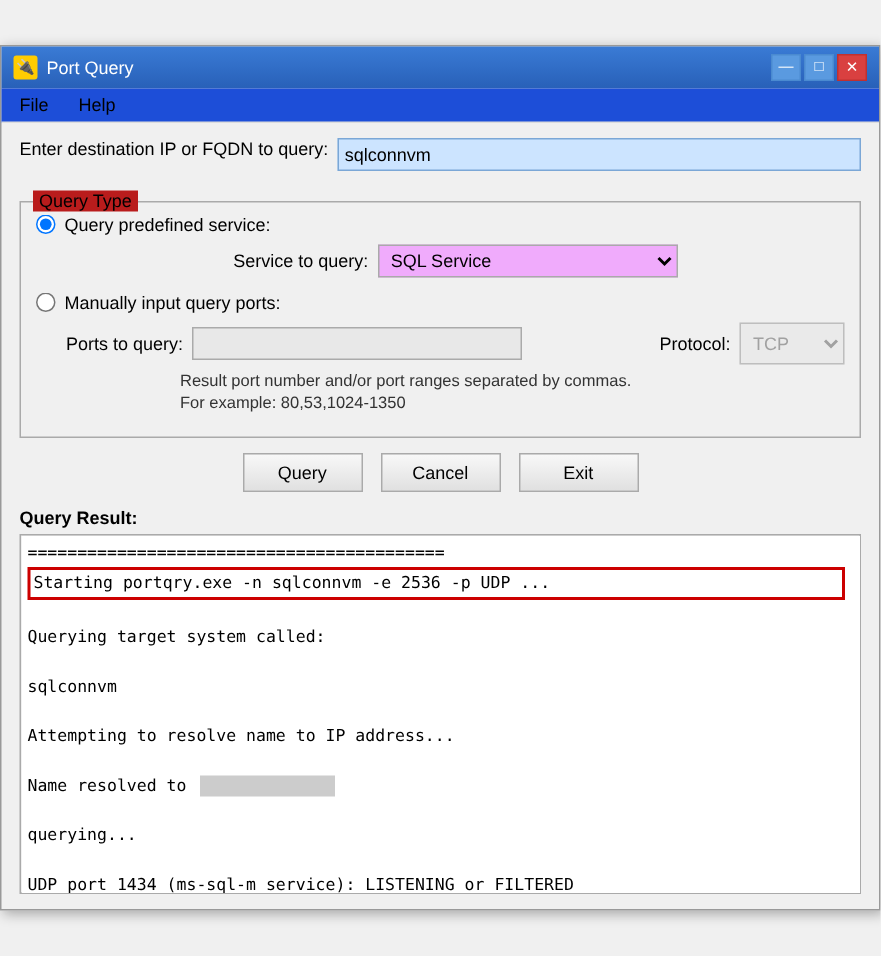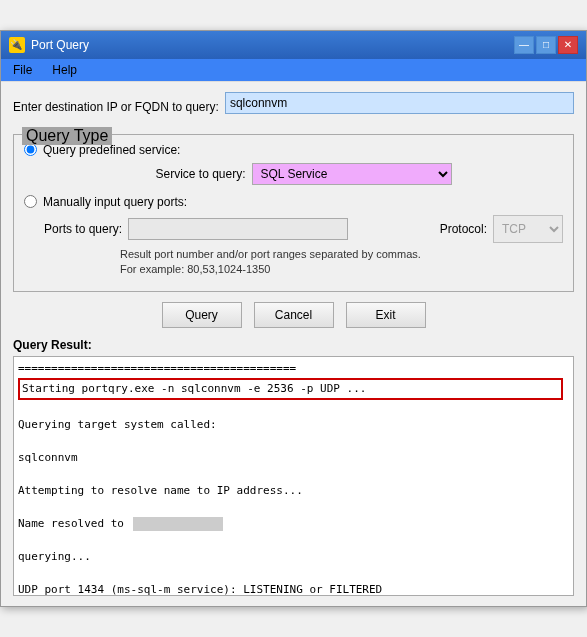--- a/index.html
+++ b/index.html
@@ -57,37 +57,37 @@
       border: 1px solid #4a8ad0;
       color: white;
       font-size: 10px;
       cursor: pointer;
       display: flex;
       align-items: center;
       justify-content: center;
     }
     .title-btn.close { background: #d94040; border-color: #c03030; }
     .menubar {
-      background: #3b82f6;
+      background: #1d4ed8;
       border-bottom: 1px solid #ddd;
       padding: 2px 4px;
       display: flex;
       gap: 4px;
     }
     .menu-item {
       padding: 2px 8px;
       cursor: pointer;
       font-size: 12px;
     }
     .content {
       padding: 10px 12px;
     }
     .destination-row {
       display: flex;
-      align-items: flex-end;
+      align-items: flex-start;
       margin-bottom: 20px;
       gap: 6px;
     }
     .destination-label {
       font-size: 12px;
       white-space: nowrap;
     }
     .destination-input {
       flex: 1;
       height: 22px;
@@ -101,23 +101,23 @@
     .group-box {
       border: 1px solid #aaa;
       padding: 8px 10px 10px 10px;
       margin-bottom: 10px;
       position: relative;
     }
     .group-box-title {
       position: absolute;
       top: -8px;
       left: 8px;
-      background: #a3a3a3;
+      background: #b91c1c;
       padding: 0 4px;
-      font-size: 16px;
+      font-size: 12px;
     }
     .radio-row {
       display: flex;
       align-items: center;
       margin-bottom: 6px;
       gap: 6px;
     }
     .radio-row input[type=radio] {
       margin: 0;
     }

